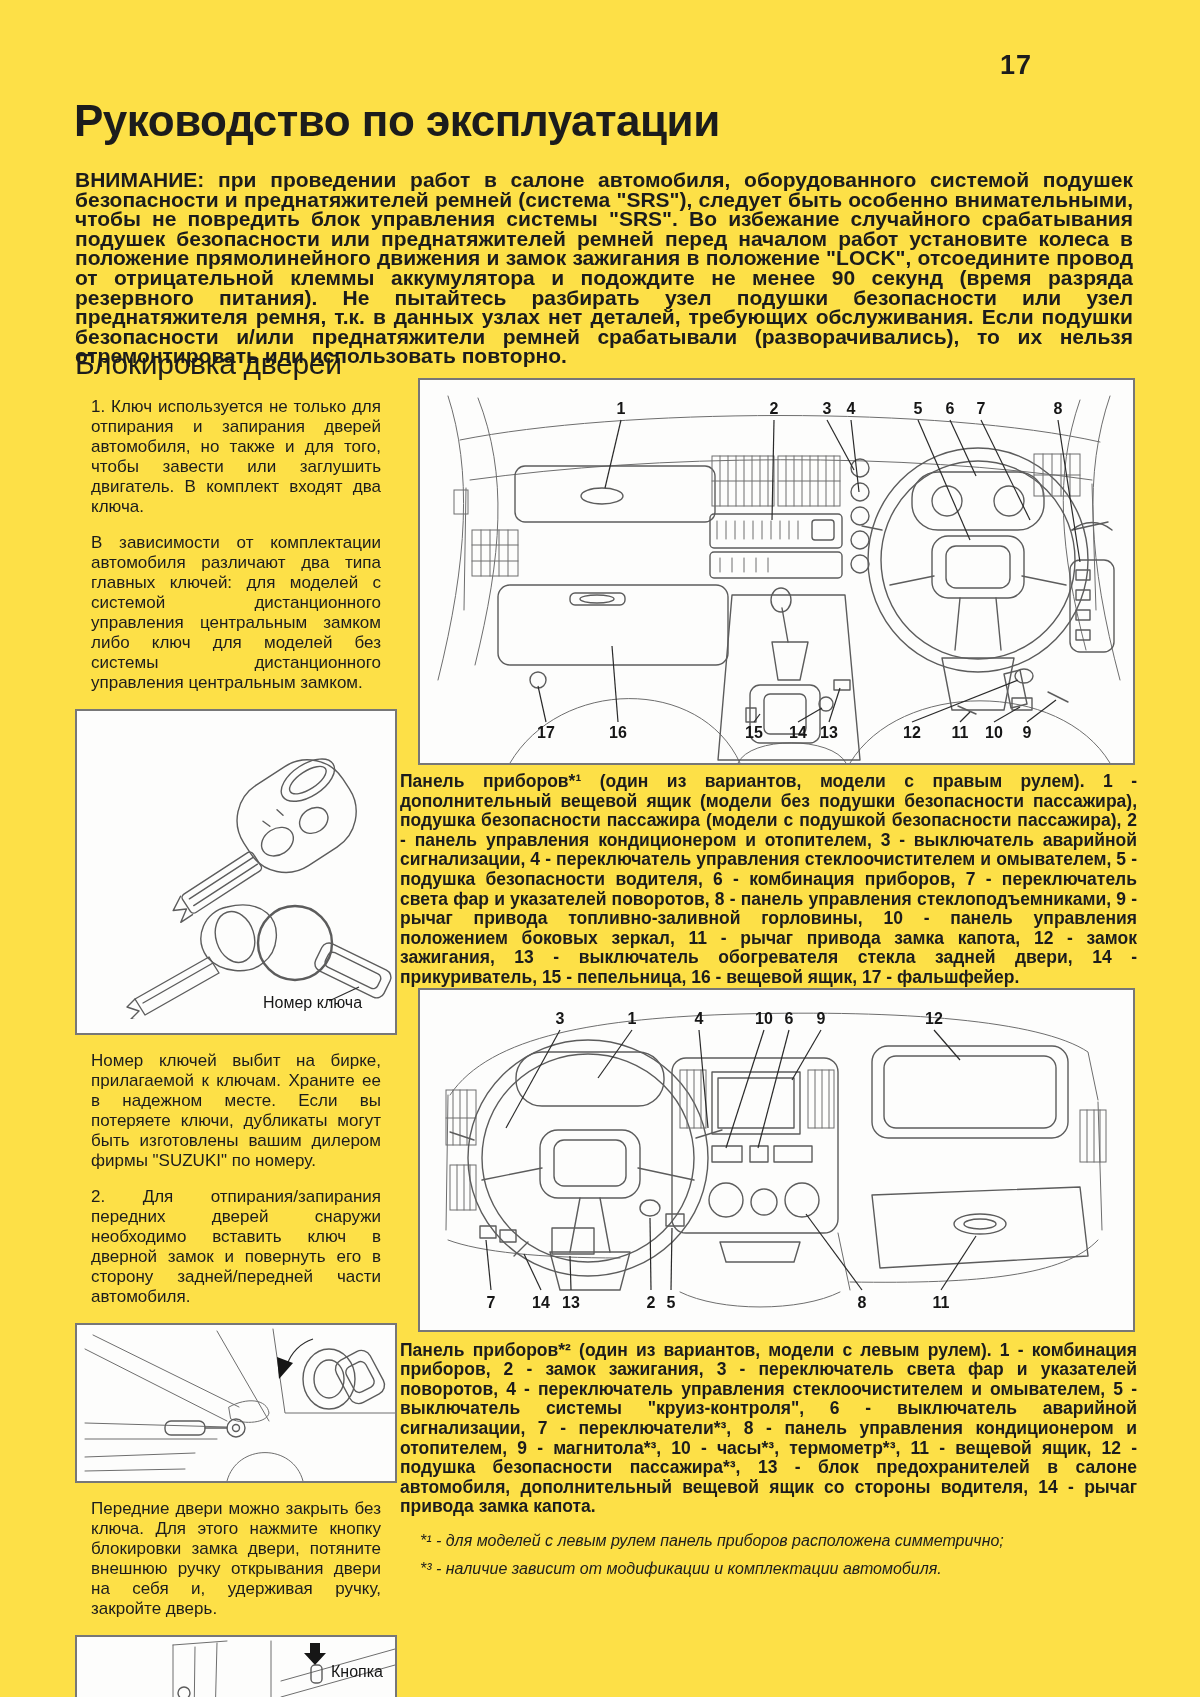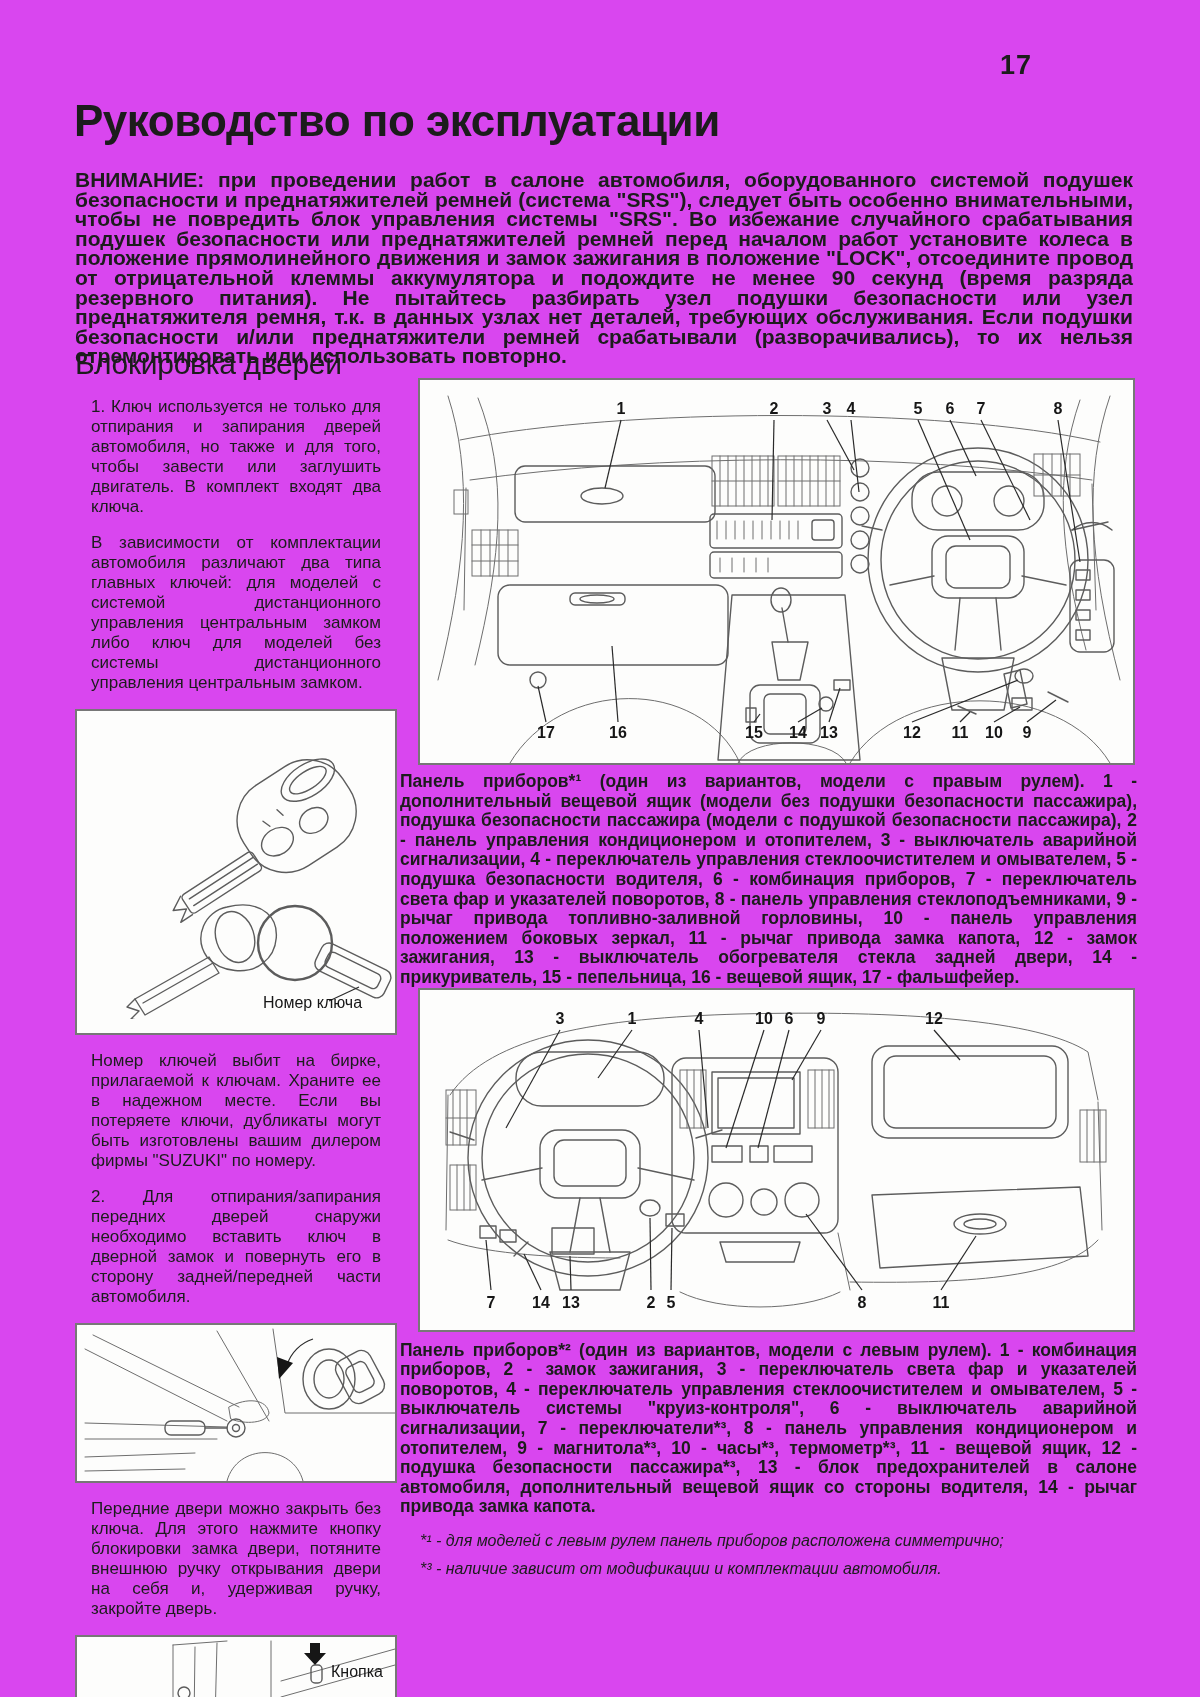--- a/index.html
+++ b/index.html
@@ -1,18 +1,18 @@
 <!DOCTYPE html>
 <html lang="ru"><head>
 <meta charset="utf-8">
 <style>
   html,body{margin:0;padding:0;background:#ffffff;}
   .page{
     position:relative;width:1200px;height:1697px;margin:0 auto;
-    background:#d946ef;color:#1c1c1c;
+    background:#fde047;color:#1c1c1c;
     font-family:"Liberation Sans", sans-serif;
     overflow:hidden;
   }
   .pagenum{position:absolute;top:50px;left:1000px;font-size:27px;font-weight:bold;letter-spacing:1px;}
   .doc-title{position:absolute;top:96px;left:74px;width:1060px;font-size:44px;font-weight:bold;letter-spacing:-0.5px;}
   .warning{
     position:absolute;top:170px;left:75px;width:1058px;
     font-size:21px;font-weight:bold;line-height:19.6px;text-align:justify;
   }
   .leftcol{position:absolute;top:347px;left:75px;width:322px;}

